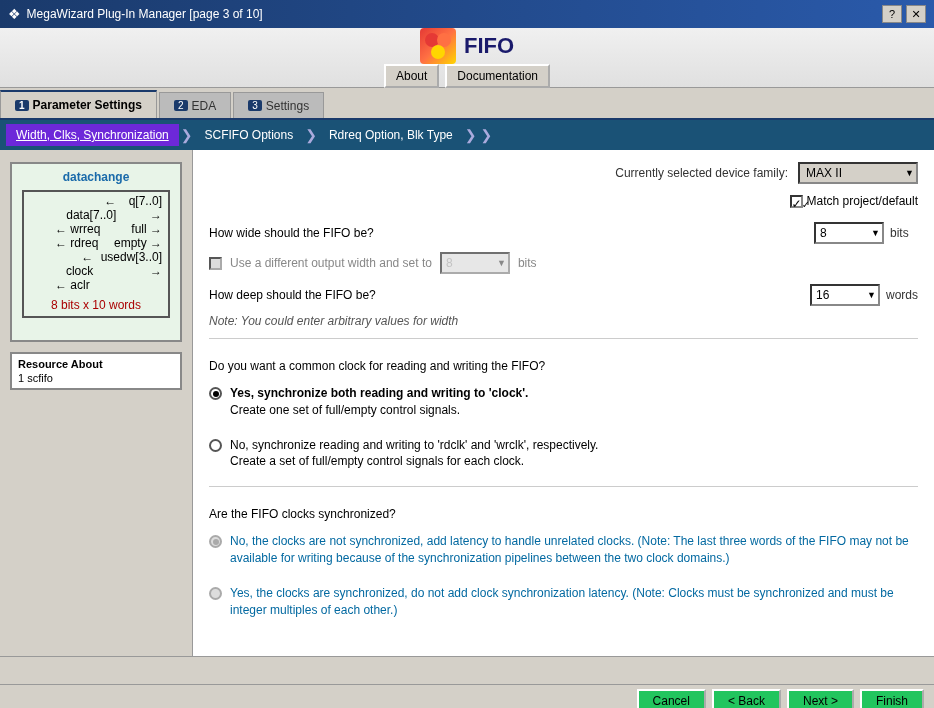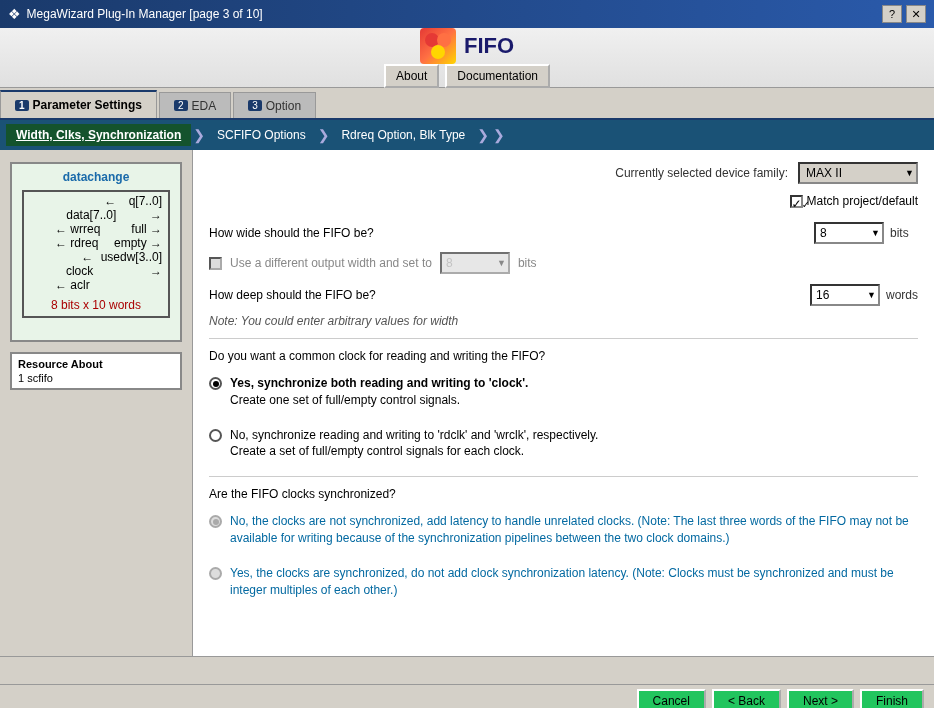--- a/index.html
+++ b/index.html
@@ -103,21 +103,21 @@
     }
     .nav-item {
       color: white;
       font-size: 11px;
       padding: 4px 10px;
       display: flex; align-items: center;
       background: #1a5276;
       position: relative;
       cursor: pointer;
     }
-    .nav-item.active { background: #14532d; font-weight: bold; text-decoration: underline; }
+    .nav-item.active { background: #6d28d9; font-weight: normal; text-decoration: underline; }
     .nav-arrow {
       color: #aad;
       font-size: 14px;
       margin: 0 2px;
     }
 
     
     .main-area {
       display: flex;
       background: #d4d0c8;
@@ -260,21 +260,21 @@
     .disabled-cb { width: 13px; height: 13px; border: 2px inset #aaa; background: #ddd; display: inline-block; }
 
     .note-text {
       font-size: 12px;
       color: #555;
       margin-bottom: 10px;
       font-style: italic;
     }
 
     
-    .radio-section { margin-bottom: 12px; }
+    .radio-section { margin-bottom: 12px; margin-top: 20px; }
     .radio-section-title { font-size: 12px; margin-bottom: 8px; }
     .radio-option {
       display: flex;
       align-items: flex-start;
       gap: 8px;
       margin-bottom: 10px;
       padding: 4px 0;
     }
     .radio-btn {
       width: 13px; height: 13px;
@@ -417,21 +417,21 @@
   <div class="tab active">
     <span class="tab-num">1</span>
     <span>Parameter Settings</span>
   </div>
   <div class="tab">
     <span class="tab-num">2</span>
     <span>EDA</span>
   </div>
   <div class="tab">
     <span class="tab-num">3</span>
-    <span>Option</span>
+    <span>Settings</span>
   </div>
 </div>
 
 <div class="nav-bar">
   <div class="nav-item active">
     <span>Width, Clks, Synchronization</span>
   </div>
   <span class="nav-arrow">❯</span>
   <div class="nav-item">
     <span>SCFIFO Options</span>

